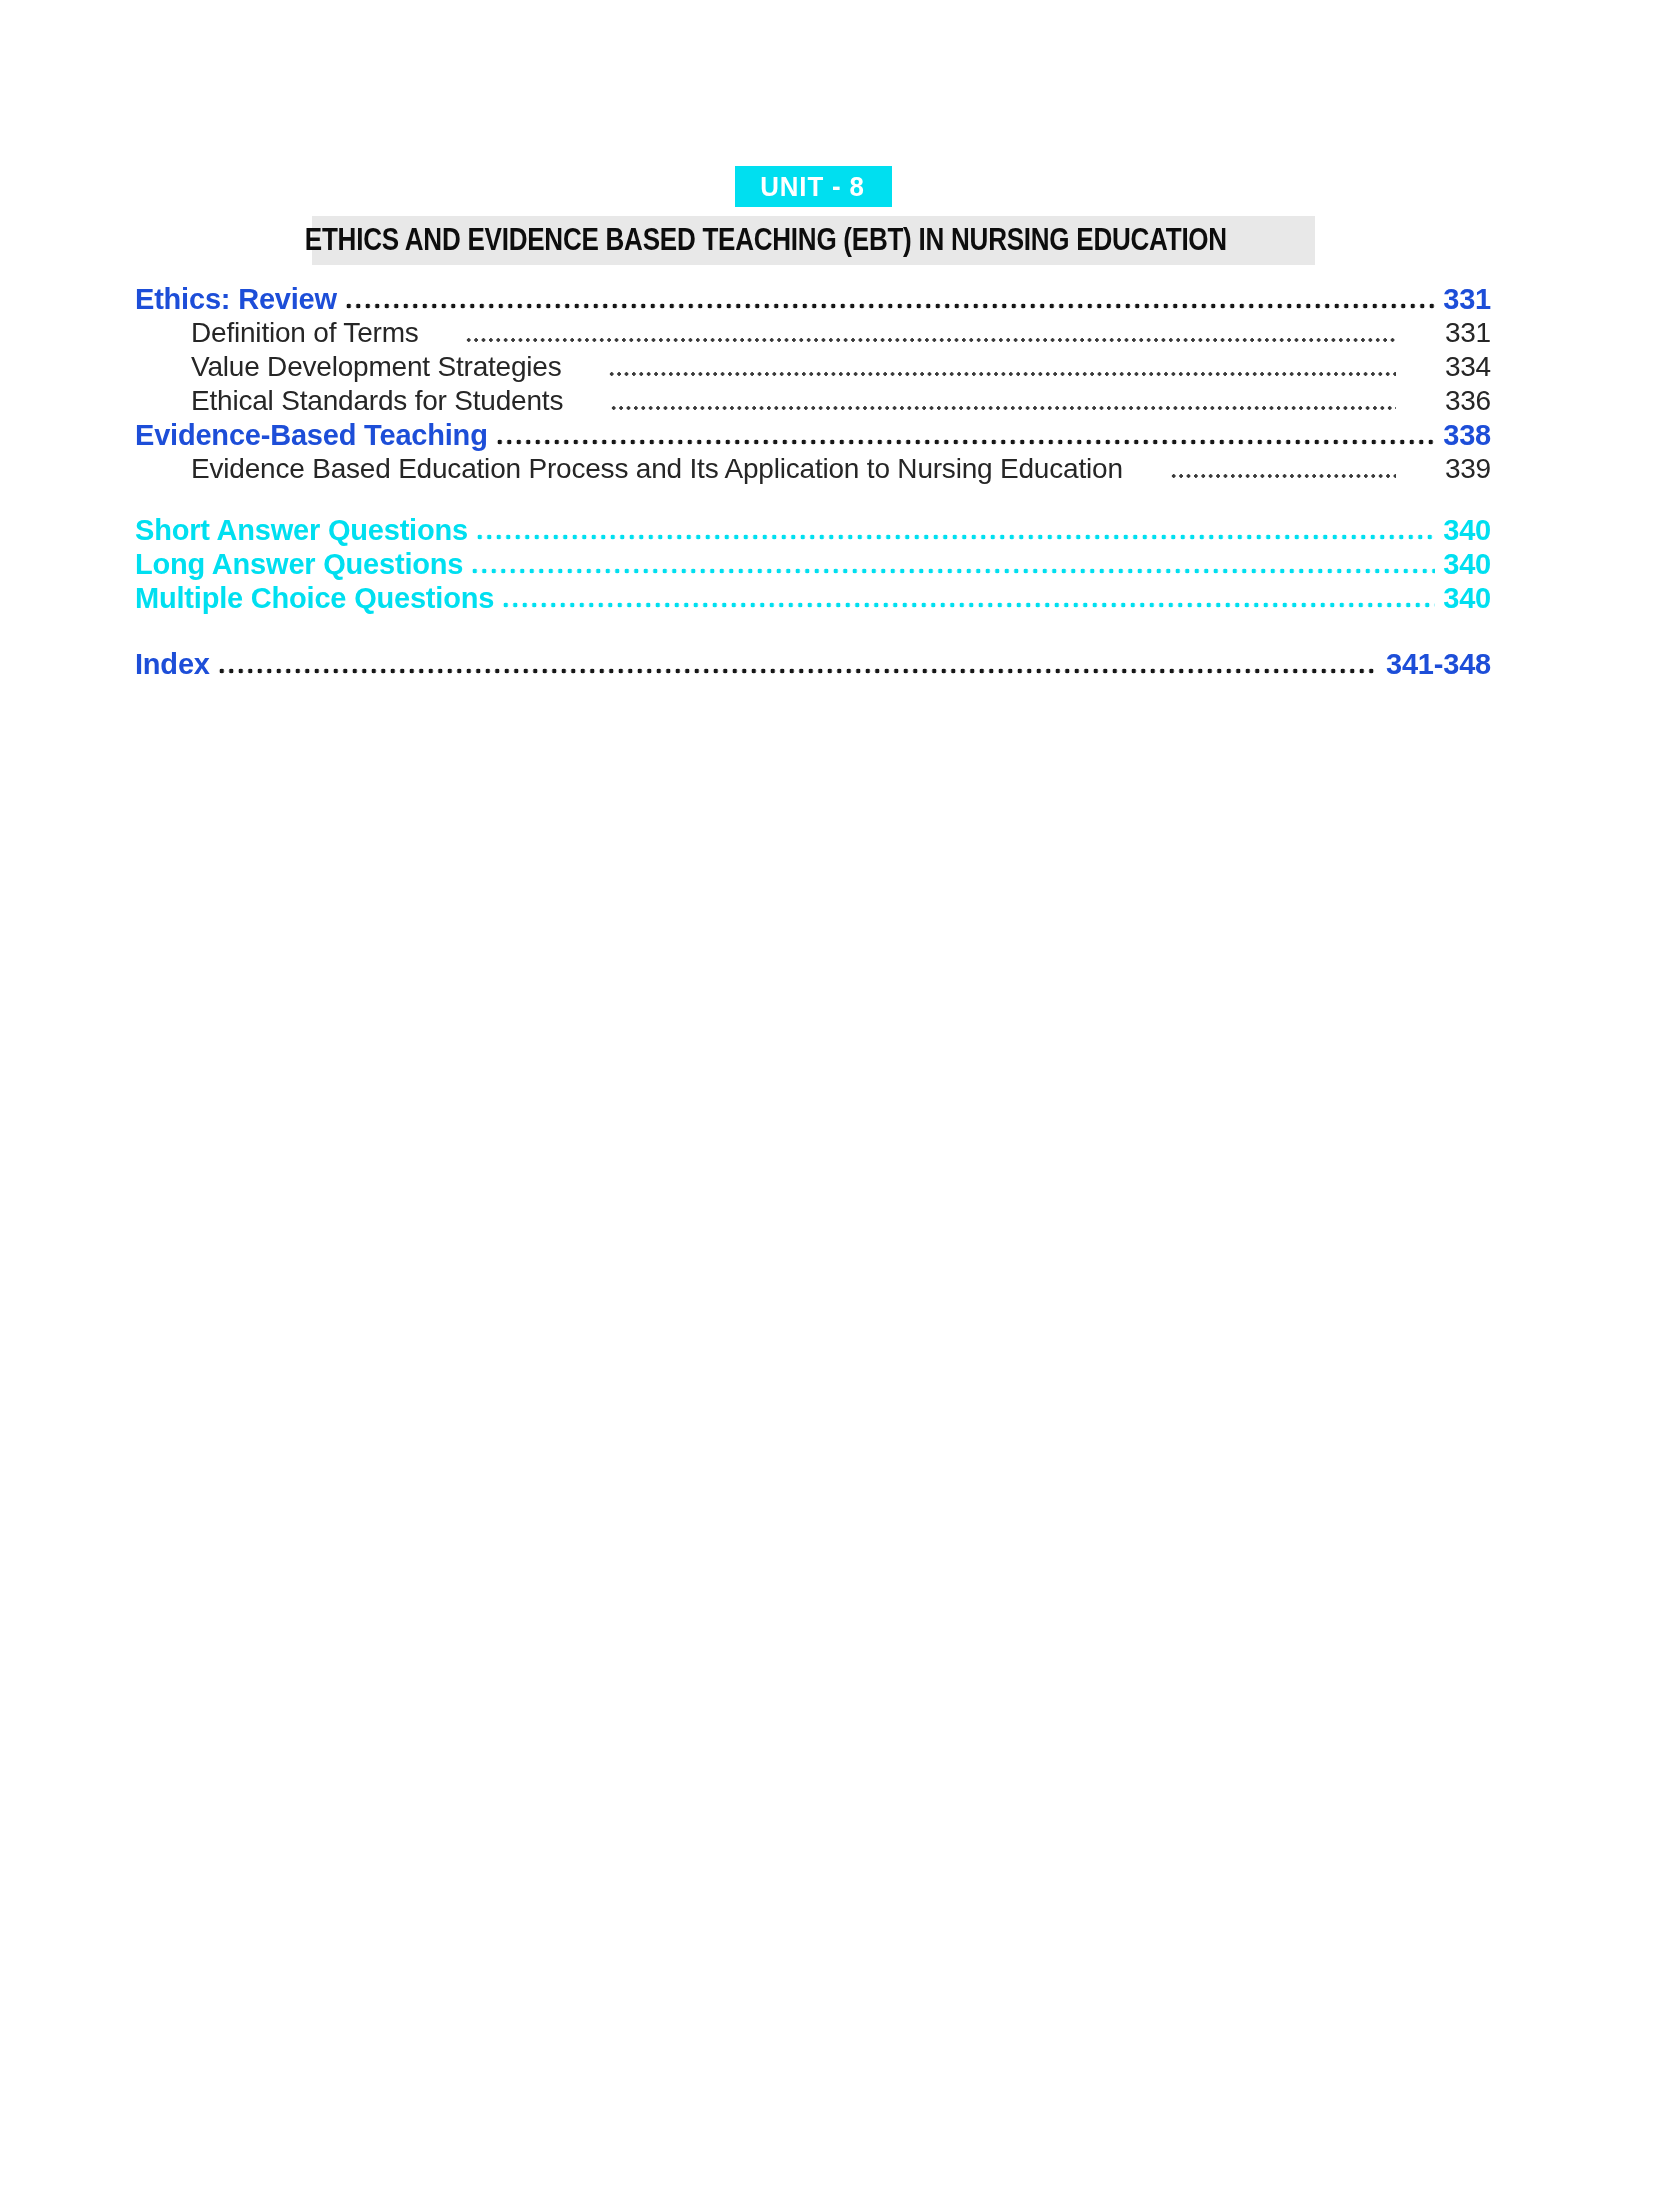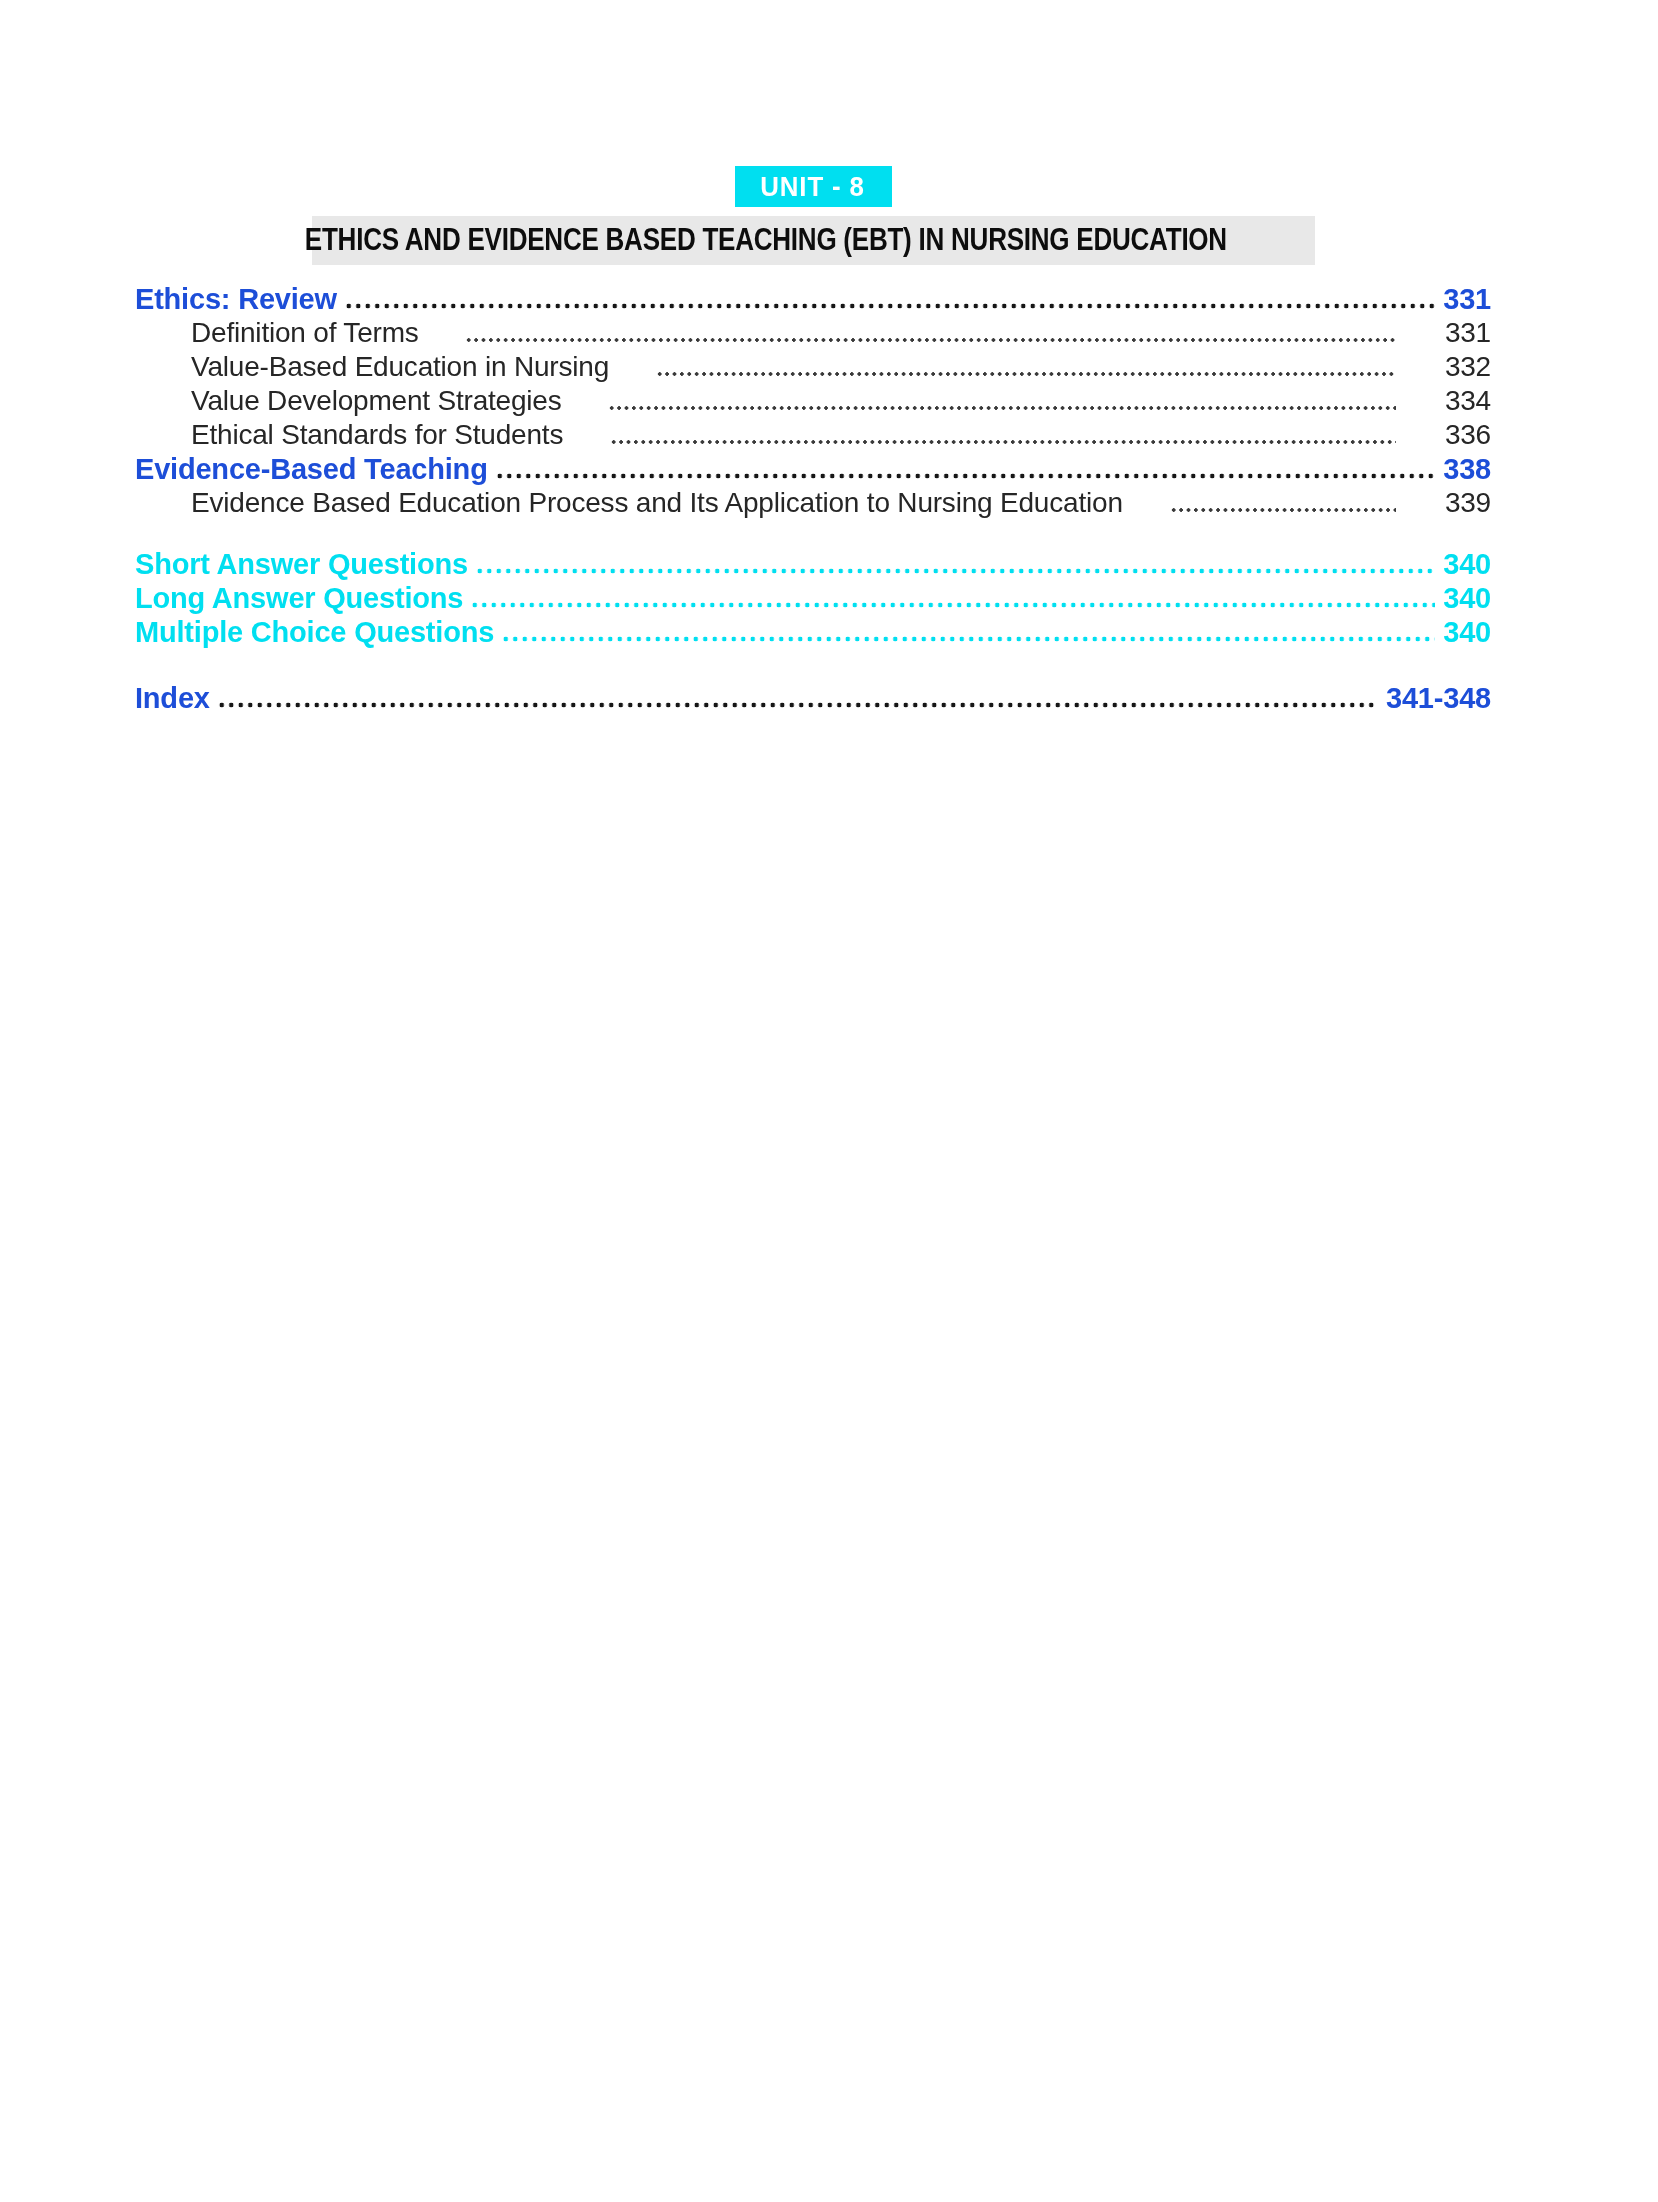--- a/index.html
+++ b/index.html
@@ -113,25 +113,20 @@
         <span class="dots"></span>
         <span class="pg">331</span>
       </div>
 
       <div class="row indent">
         <span class="lbl">Definition of Terms</span>
         <span class="dots"></span>
         <span class="pg">331</span>
       </div>
 
-      <div class="row indent">
-        <span class="lbl">Value-Based Education in Nursing</span>
-        <span class="dots"></span>
-        <span class="pg">332</span>
-      </div>
 
       <div class="row indent">
         <span class="lbl">Value Development Strategies</span>
         <span class="dots"></span>
         <span class="pg">334</span>
       </div>
 
 
       <div class="row indent">
         <span class="lbl">Ethical Standards for Students</span>

